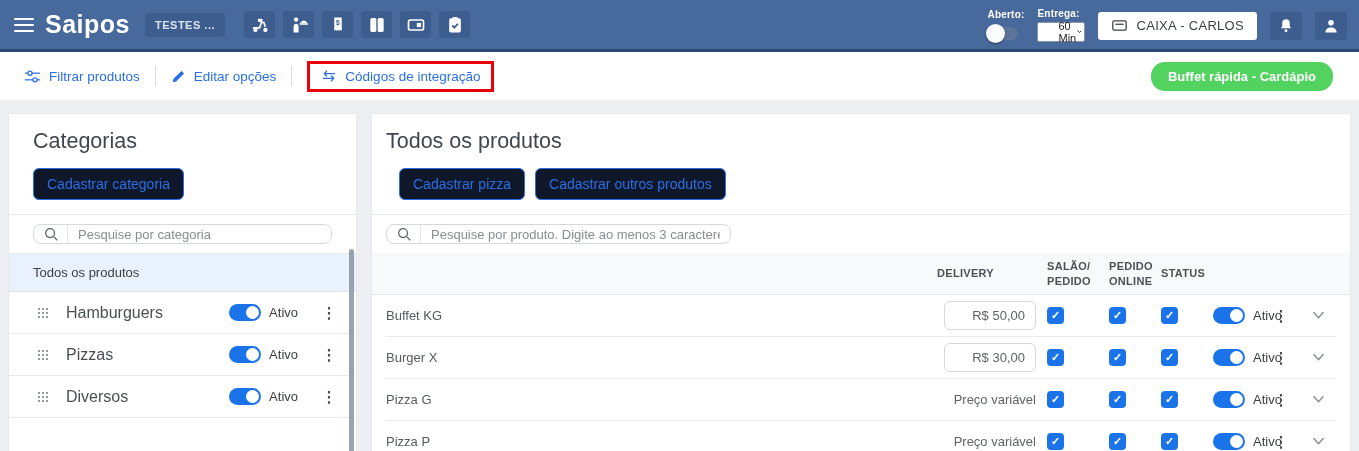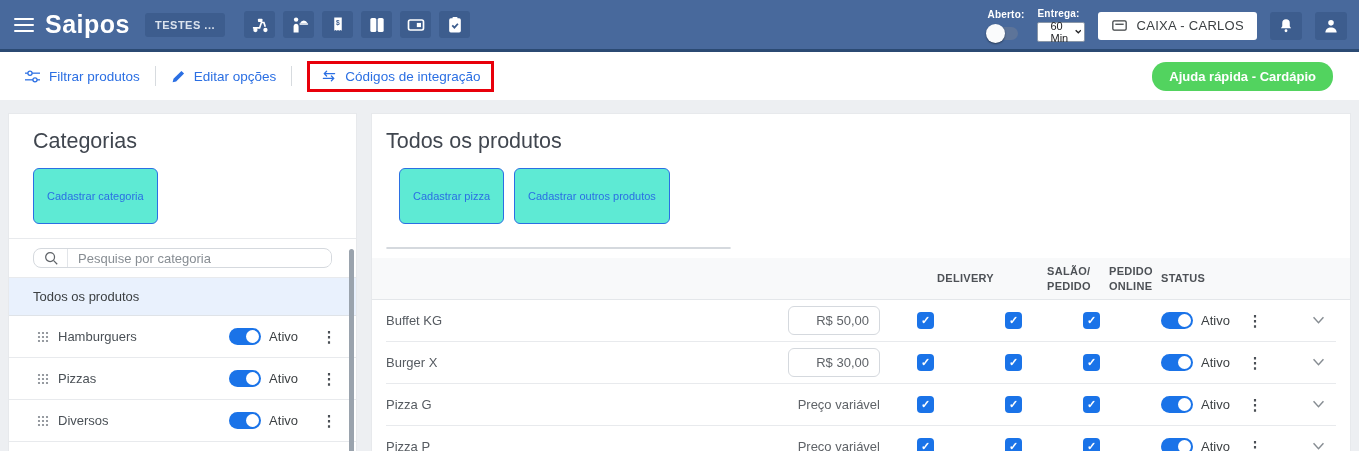--- a/index.html
+++ b/index.html
@@ -17,21 +17,21 @@
   .tiles { display:flex; gap:8px; margin-left:8px; }
   .tile { width:31px; height:27px; background:#3d5d8e; border-radius:3px;
           display:flex; align-items:center; justify-content:center; cursor:pointer; }
   .nav-right { margin-left:auto; display:flex; align-items:center; gap:13px; }
   .stack { display:flex; flex-direction:column; gap:3px; }
   .nav-label { color:#fff; font-size:10px; font-weight:700; letter-spacing:.2px; }
   .switch-off { position:relative; width:30px; height:13px; background:#5d7499; border-radius:7px; margin-top:4px; cursor:pointer; }
   .switch-off .knob { position:absolute; left:-2px; top:-3px; width:19px; height:19px;
                       background:#fafbfc; border-radius:50%; box-shadow:0 1px 2px rgba(0,0,0,.45); }
   .nav-select { background:#fff; border:1px solid #8a97a8; border-radius:2px; height:20px; width:48px;
-                display:flex; align-items:center; justify-content:space-between; padding:0 3px 0 12px;
+                display:flex; align-items:center; justify-content:space-between; padding:0 3px 0 20px;
                 font-size:11px; color:#202124; cursor:pointer; }
   .cashier-btn { background:#fff; border-radius:3px; height:28px; margin-top:2px; display:flex; align-items:center;
                  gap:8px; padding:0 13px; font-size:13px; color:#3c4043; letter-spacing:.3px; cursor:pointer; white-space:nowrap; }
   .tile.lg { width:32px; height:28px; margin-top:2px; }
 
   
   .toolbar { height:48px; background:#fff; display:flex; align-items:center; padding:0 26px 0 24px; gap:15px; }
   .tool-link { display:flex; align-items:center; gap:8px; color:#2b6fe3; font-size:13.5px; cursor:pointer; white-space:nowrap; }
   .v-div { width:1px; height:20px; background:#d7dbdf; }
   .annotation { border:3px solid #e8000b; padding:5px 11px; display:flex; align-items:center; }
@@ -39,56 +39,56 @@
                padding:7px 17px; border-radius:14px; cursor:pointer; white-space:nowrap; }
 
   
   .content { display:flex; gap:14px; padding:13px 8px 0 8px; height:367px; }
   .card { background:#fff; border:1px solid #e7e9ec; border-bottom:none; }
 
   
   .sidebar { width:349px; position:relative; }
   .pad-head { padding:15px 24px 0 24px; }
   .sec-title { font-size:21.5px; font-weight:400; color:#40464f; margin-bottom:14px; }
-  .outline-btn { display:inline-block; border:1px solid #2b6fe3; color:#2b6fe3; background:#5eead4;
-                 font-size:11px; padding:21px 13px; border-radius:6px; cursor:pointer; white-space:nowrap; }
+  .outline-btn { display:inline-block; border:1px solid #2b6fe3; color:#2b6fe3; background:#0f172a;
+                 font-size:14px; padding:7px 13px; border-radius:6px; cursor:pointer; white-space:nowrap; }
   .h-div { height:1px; background:#e8eaed; margin-top:14px; }
   .searchbox { margin:9px 24px; border:1px solid #d5d9de; border-radius:8px; height:20px;
                display:flex; align-items:center; overflow:hidden; background:#fff; }
   .search-ic { width:34px; height:100%; flex:none; display:flex; align-items:center; justify-content:center;
                border-right:1px solid #e2e5e9; }
   .searchbox input { flex:1; border:none; outline:none; font-size:13px; color:#3c4043; padding:0 10px;
                      font-family:"Liberation Sans",sans-serif; }
   .searchbox input::placeholder { color:#878d93; }
   .cat-all { height:39px; background:#e9f1fd; border-top:1px solid #e8eaed; border-bottom:1px solid #dfe3e8;
              display:flex; align-items:center; padding:0 24px; font-size:13px; color:#3c4043; cursor:pointer; }
   .cat-row { height:42px; display:flex; align-items:center; padding:0 16px 0 28px;
              border-bottom:1px solid #e8eaed; }
   .drag { cursor:grab; display:flex; flex:none; }
-  .cat-name { margin-left:9px; font-size:13px; color:#4a5056; }
+  .cat-name { margin-left:17px; font-size:16px; color:#4a5056; }
   .switch-on { width:32px; height:17px; border-radius:9px; background:#1a73e8; position:relative; flex:none; cursor:pointer; }
   .switch-on::after { content:""; position:absolute; top:2px; right:2.5px; width:13px; height:13px;
                       background:#fff; border-radius:50%; }
   .status-lab { font-size:13px; color:#3c4043; margin-left:8px; }
   .ml-auto { margin-left:auto; }
   .kebab { width:22px; text-align:center; color:#4a4f55; font-size:15px; font-weight:700; cursor:pointer; margin-left:20px; }
   .scroll-thumb { position:absolute; right:2px; top:135px; width:5px; height:215px; background:#9aa3ad; border-radius:3px; }
 
   
   .main { flex:1; display:flex; flex-direction:column; }
   .main .pad-head { padding:15px 14px 0 14px; }
   .btn-row { display:flex; gap:10px;margin-left:13px; }
   .main .searchbox { margin:9px 14px; width:345px; }
   .thead-wrap { background:#f8f9fa; border-bottom:1px solid #e4e7ea; }
   .tgrid { display:grid; grid-template-columns:1fr 110px 62px 52px 52px 68px 30px 36px;
            align-items:center; margin:0 14px; }
   .thead-wrap .tgrid { height:41px; }
   .th { font-size:11px; font-weight:700; color:#4d5156; letter-spacing:.3px; white-space:pre-line; line-height:1.3; }
   .pl { padding-left:11px; }
-  .trow { height:42px; border-bottom:1px solid #e8eaed;gap:26px; }
+  .trow { height:42px; border-bottom:1px solid #e8eaed; }
   .pname { font-size:13px; color:#565b61; }
   .price-wrap { justify-self:stretch; display:flex; justify-content:flex-end; align-items:center; }
   .price-input { width:92px; height:29px; border:1px solid #d5d9de; border-radius:6px; text-align:right;
                  padding:0 10px; font-size:13px; color:#5f6368; outline:none; background:#fff;
                  font-family:"Liberation Sans",sans-serif; }
   .price-text { font-size:13px; color:#5f6368; }
   .cb { width:17px; height:17px; background:#1a73e8; border-radius:4px; display:flex; align-items:center;
         justify-content:center; color:#fff; font-size:11px; font-weight:700; cursor:pointer; }
   .status-cell { display:flex; align-items:center; }
   .chev { cursor:pointer; display:flex; justify-content:center; }
@@ -207,21 +207,21 @@
   <div class="v-div"></div>
   <div class="annotation">
     <div class="tool-link">
       <svg width="16" height="14" viewBox="0 0 20 16">
           <path d="M17 5H4m3-3L4 5l3 3" fill="none" stroke="#2b6fe3" stroke-width="1.6" stroke-linecap="round" stroke-linejoin="round"></path>
           <path d="M3 11h13m-3 3l3-3-3-3" fill="none" stroke="#2b6fe3" stroke-width="1.6" stroke-linecap="round" stroke-linejoin="round"></path>
         </svg>
       <span>Códigos de integração</span>
     </div>
   </div>
-  <div class="help-pill">Ajuda rápida - Cardápio</div>
+  <div class="help-pill">Buffet rápida - Cardápio</div>
 </div>
 
 <div class="content">
 
   <aside class="card sidebar">
     <div class="pad-head">
       <div class="sec-title">Categorias</div>
       <div class="outline-btn">Cadastrar categoria</div>
     </div>
     <div class="h-div"></div>

